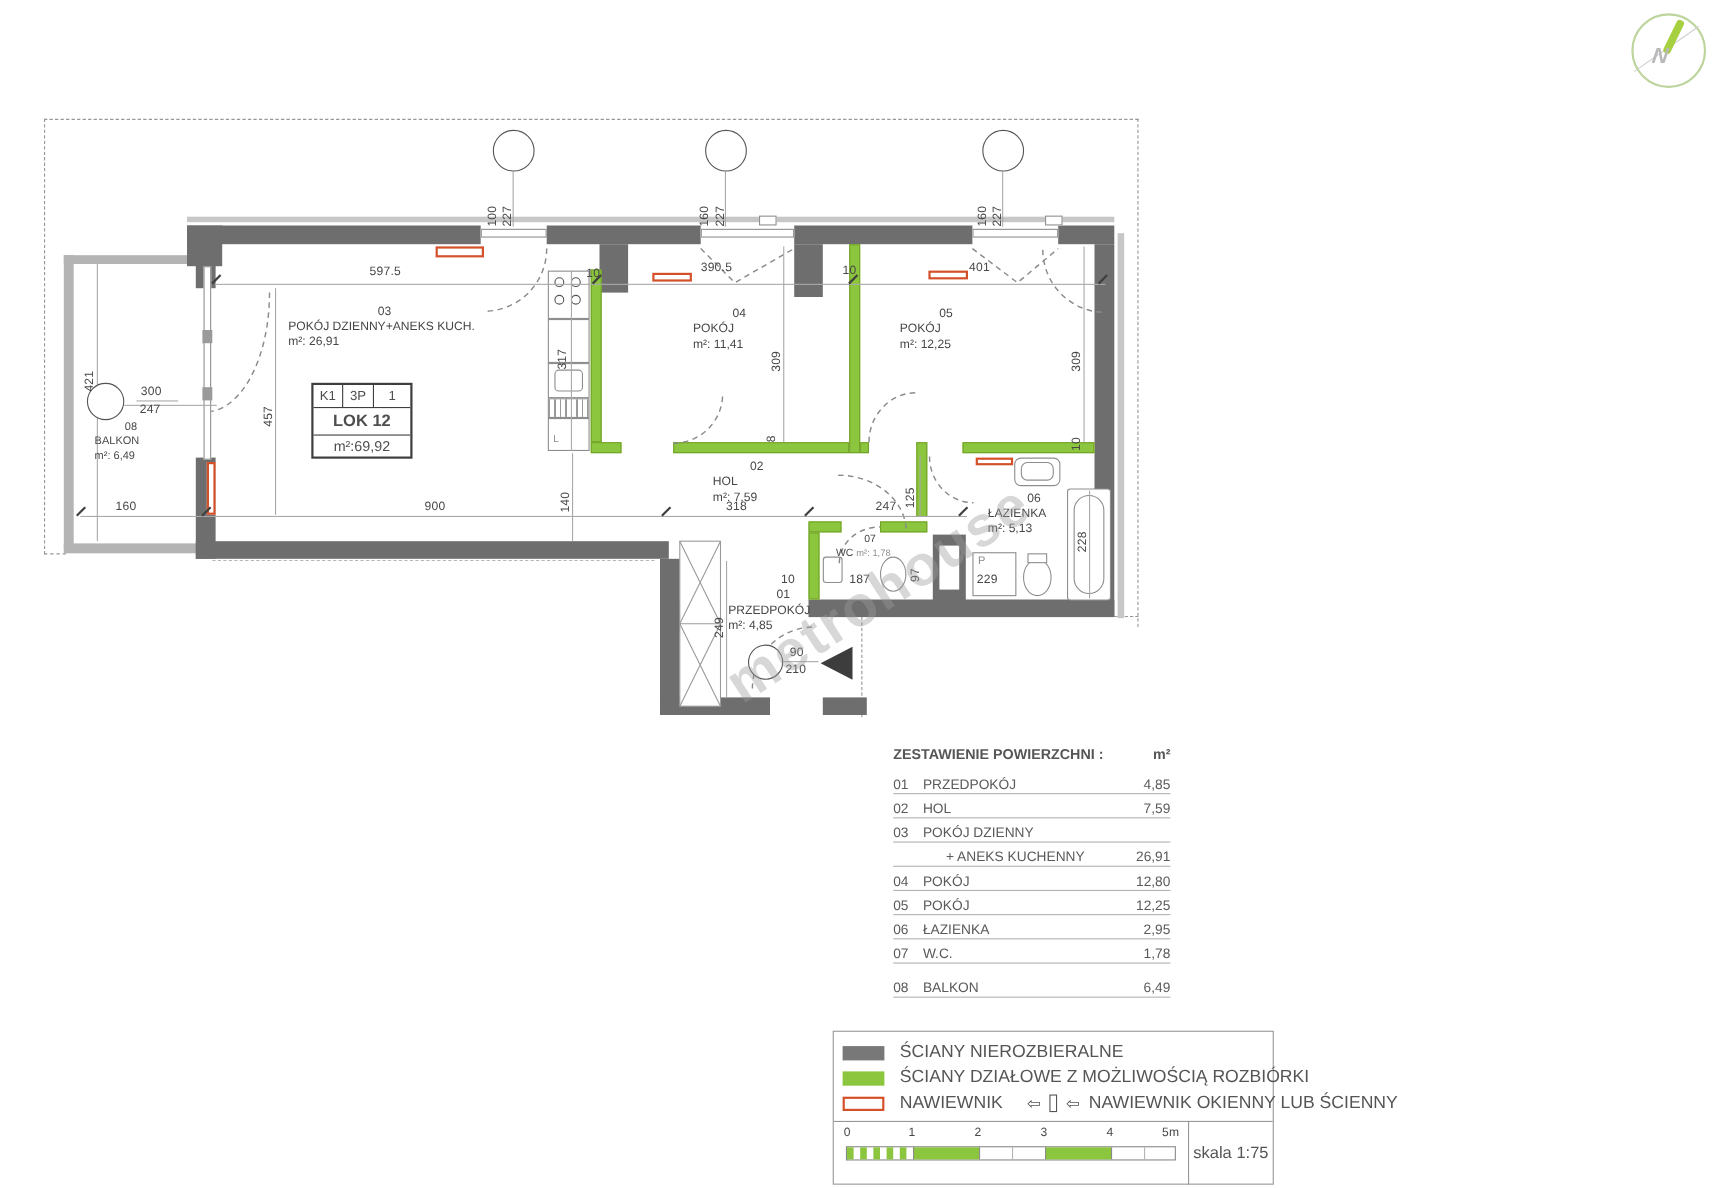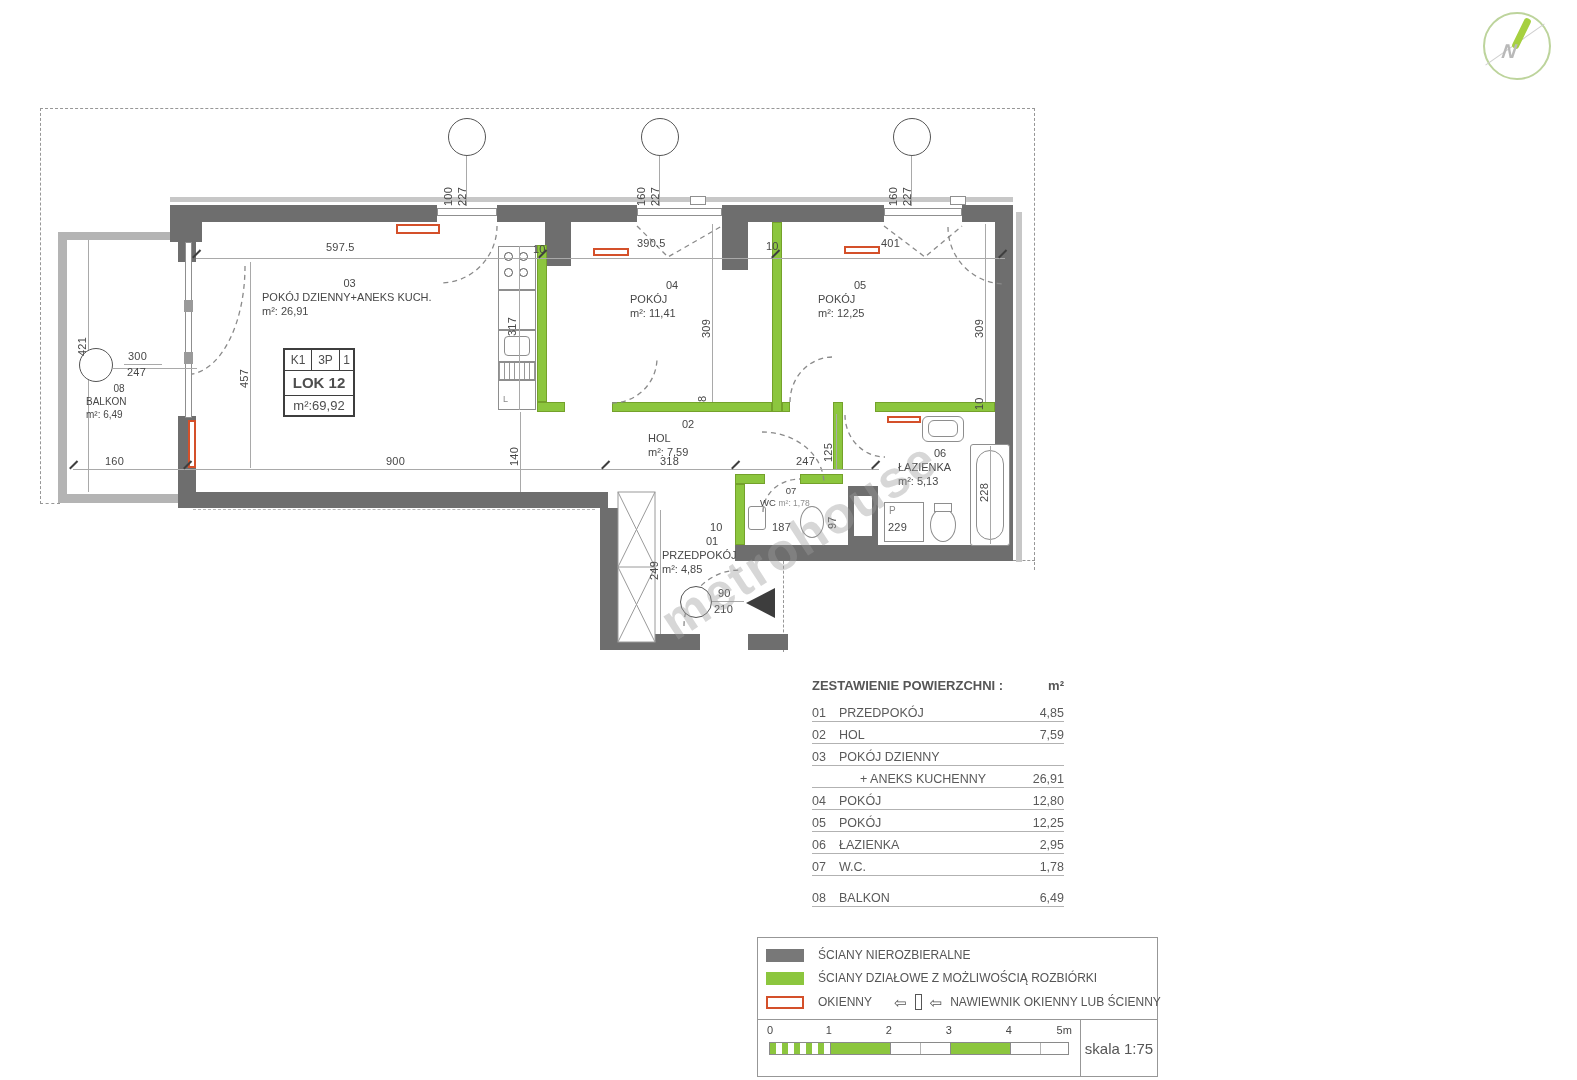--- a/index.html
+++ b/index.html
@@ -34,21 +34,21 @@
   
   .tb{left:812px;top:678px;width:252px}
   .tbt{display:flex;justify-content:space-between;font-size:13px;font-weight:bold;color:#565656;margin-bottom:7px}
   .trow{display:flex;border-bottom:1px solid #b2b2b2;font-size:12.5px;color:#5a5a5a;height:20px;align-items:flex-end;padding-bottom:1px}
   .tno{width:27px}.tnm{flex:1}.tvl{text-align:right}
   .ind{padding-left:21px}
   
   .lg{left:757px;top:937px;width:401px;height:140px;border:1px solid #979797;box-sizing:border-box}
   .sw{width:38px;height:13px;box-sizing:border-box}
   .swg{background:#787878}.swp{background:#8cc63e}.swr{background:#fff;border:2px solid #d4502a}
-  .lgt{font-size:12px;color:#555;white-space:nowrap}
+  .lgt{font-size:16px;color:#555;white-space:nowrap}
   .lgrow{position:absolute;display:flex;align-items:center;gap:14px}
   .arw{font-size:15px;color:#555;line-height:13px}
   .ventrect{width:7px;height:16px;border:1.5px solid #555;box-sizing:border-box}
   .scell{position:absolute;top:0;height:100%;box-sizing:border-box}
 </style>
 </head>
 <body>
 
 <div class="a" style="left:1477px;top:8px;width:76px;height:76px">
   <div class="a" style="left:6px;top:4px;width:64px;height:64px;border:2px solid #bdd49c;border-radius:50%"></div>
@@ -191,21 +191,21 @@
   <div class="a tk" style="left:730px;top:464px"></div>
   <div class="a tk" style="left:870px;top:464px"></div>
 
   <div class="a cc" style="left:448px;top:118px;width:38px;height:38px"></div>
   <div class="a cc" style="left:641px;top:118px;width:38px;height:38px"></div>
   <div class="a cc" style="left:893px;top:118px;width:38px;height:38px"></div>
   <div class="a cc" style="left:79px;top:348px;width:34px;height:34px"></div>
   <div class="a cc" style="left:680px;top:586px;width:32px;height:32px"></div>
   <div class="a tri" style="left:746px;top:588px"></div>
 
-  <div class="a dim" style="left:326px;top:241px">597.5</div>
+  <div class="a dim" style="left:336px;top:241px">597.5</div>
   <div class="a dim" style="left:637px;top:237px">390.5</div>
   <div class="a dim" style="left:881px;top:237px">401</div>
   <div class="a dim" style="left:533px;top:243px">10</div>
   <div class="a dim" style="left:766px;top:240px">10</div>
   <div class="a dim vd" style="left:442px;top:160px;height:46px">100</div>
   <div class="a dim vd" style="left:456px;top:160px;height:46px">227</div>
   <div class="a dim vd" style="left:635px;top:160px;height:46px">160</div>
   <div class="a dim vd" style="left:649px;top:160px;height:46px">227</div>
   <div class="a dim vd" style="left:887px;top:160px;height:46px">160</div>
   <div class="a dim vd" style="left:901px;top:160px;height:46px">227</div>
@@ -267,21 +267,21 @@
     <span class="rid">01</span>
     <span>PRZEDPOKÓJ</span><br>
     <span>m²: 4,85</span>
   </div>
   <div class="a rl" style="left:86px;top:383px;width:66px;font-size:10px">
     <span class="rid">08</span>
     <span>BALKON</span><br>
     <span>m²: 6,49</span>
   </div>
 
-  <div class="a ub" style="left:283px;top:348px;width:72px">
+  <div class="a ub" style="left:283px;top:348px;width:92px">
     <div class="ubr1">
       <span style="width:26px;border-right:1.5px solid #3e3e3e">K1</span>
       <span style="width:27px;border-right:1.5px solid #3e3e3e">3P</span>
       <span style="flex:1">1</span>
     </div>
     <div class="ubname">LOK 12</div>
     <div class="ubarea">m²:69,92</div>
   </div>
 
   <div class="a wm" style="left:640px;top:510px">metrohouse</div>
@@ -343,21 +343,21 @@
   <div class="lgrow" style="left:8px;top:10px">
     <div class="sw swg"></div>
     <span class="lgt">ŚCIANY NIEROZBIERALNE</span>
   </div>
   <div class="lgrow" style="left:8px;top:33px">
     <div class="sw swp"></div>
     <span class="lgt">ŚCIANY DZIAŁOWE Z MOŻLIWOŚCIĄ ROZBIÓRKI</span>
   </div>
   <div class="lgrow" style="left:8px;top:56px;gap:8px">
     <div class="sw swr" style="margin-right:6px"></div>
-    <span class="lgt" style="margin-right:14px">OKIENNY</span>
+    <span class="lgt" style="margin-right:14px">NAWIEWNIK</span>
     <span class="arw">⇦</span>
     <div class="ventrect"></div>
     <span class="arw">⇦</span>
     <span class="lgt">NAWIEWNIK OKIENNY LUB ŚCIENNY</span>
   </div>
 
   <div class="a" style="left:0;top:81px;width:399px;height:1px;background:#979797"></div>
   <div class="a" style="left:322px;top:81px;width:1px;height:58px;background:#979797"></div>
 
   <div class="a" style="left:11px;top:86px;width:300px;height:46px">

